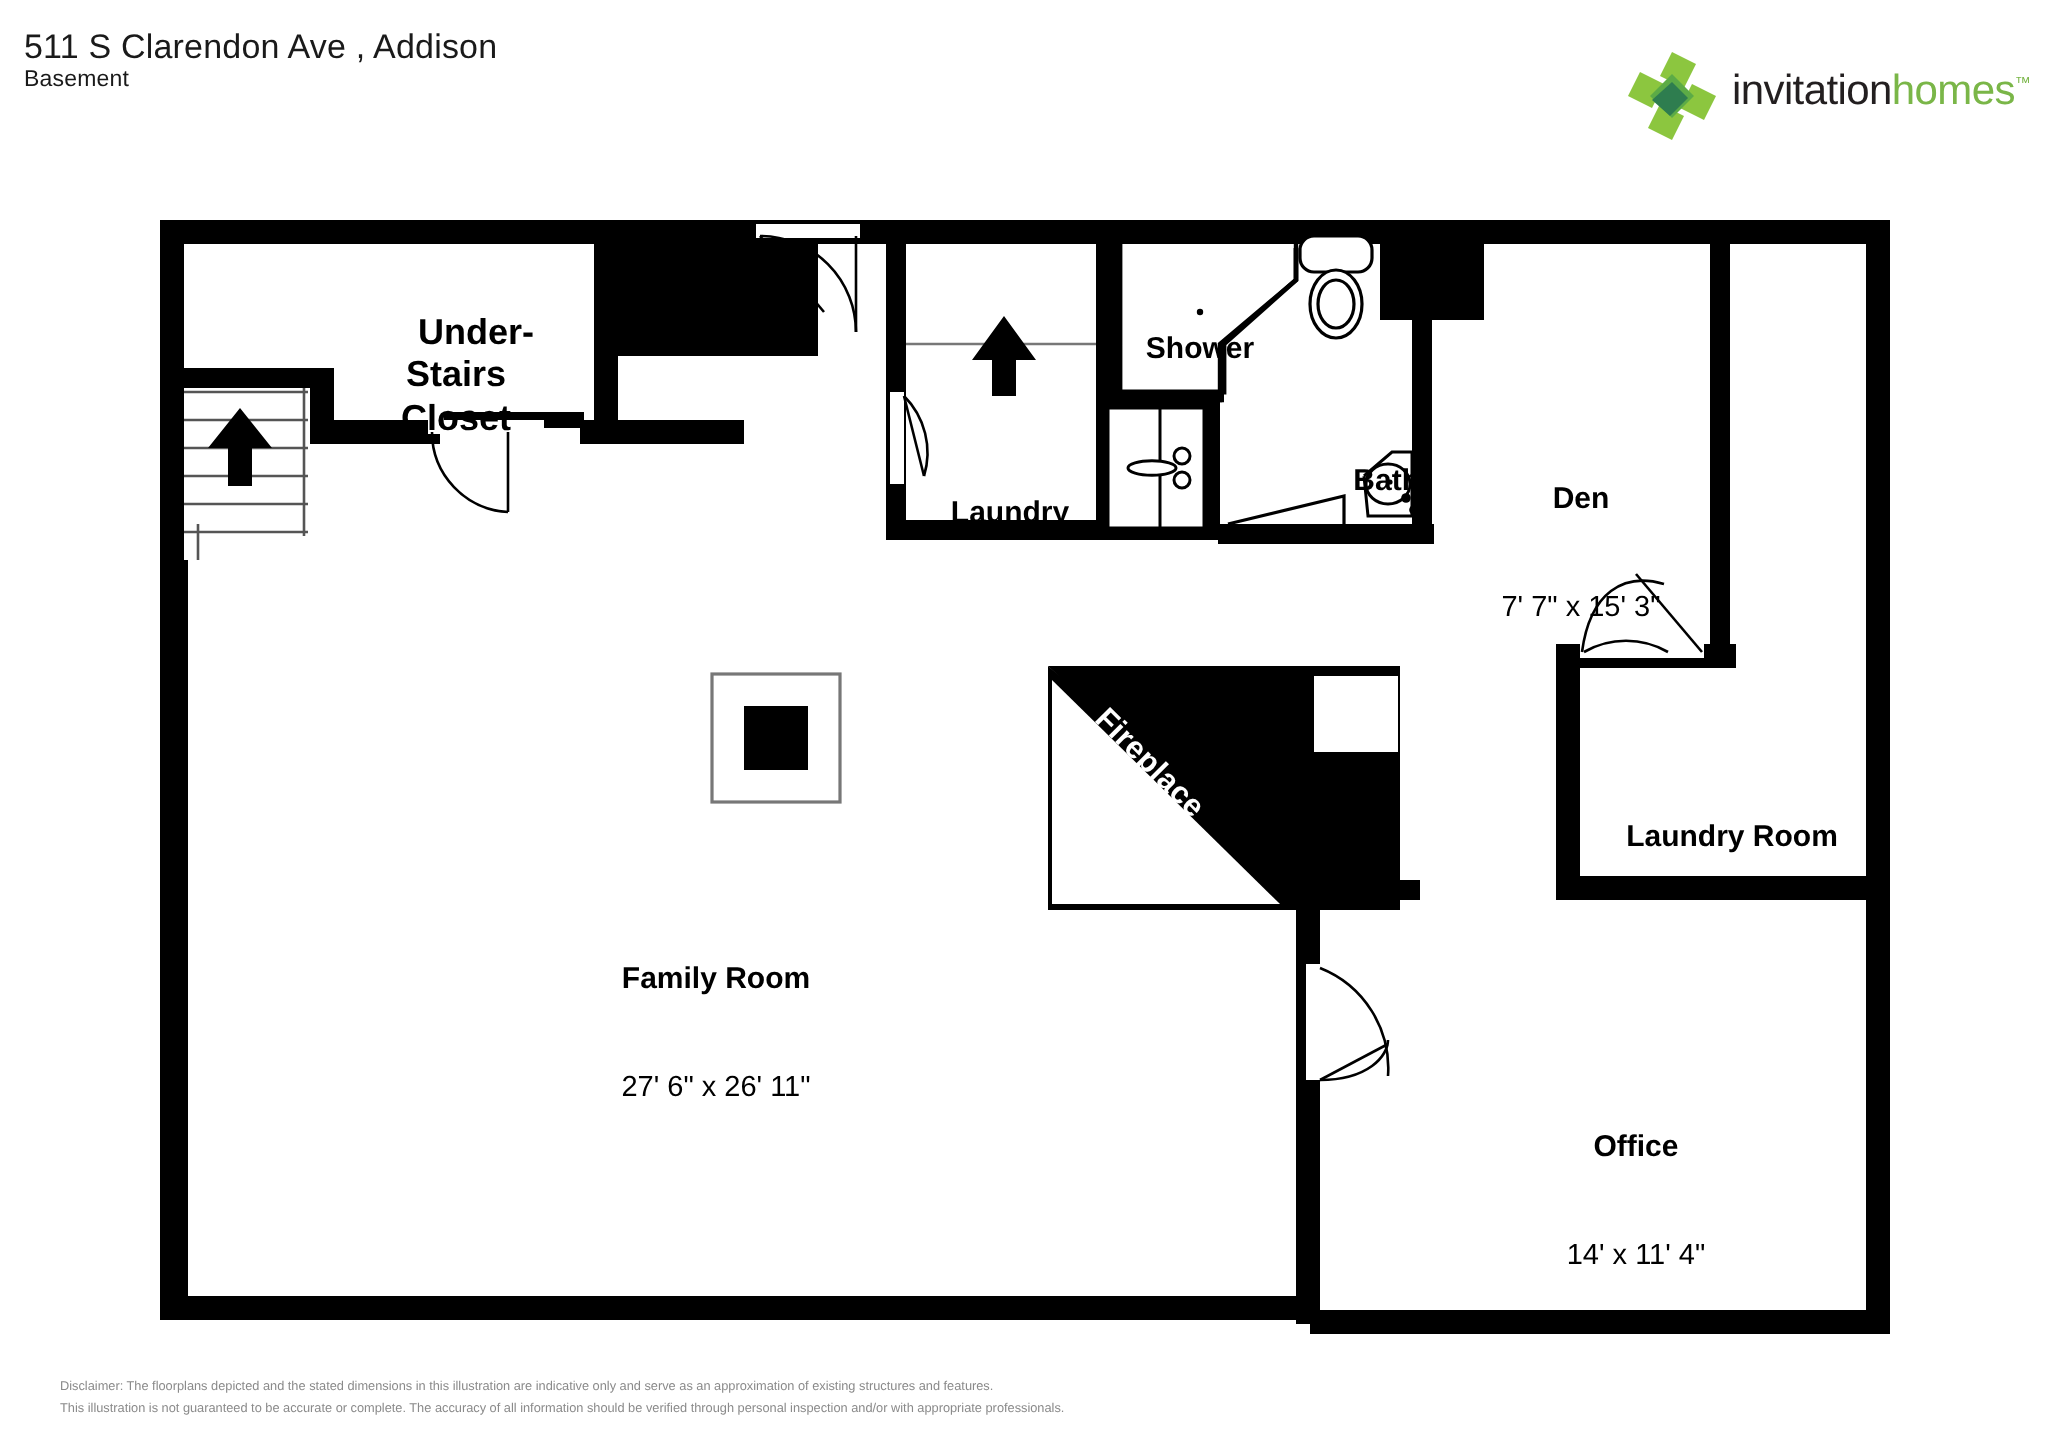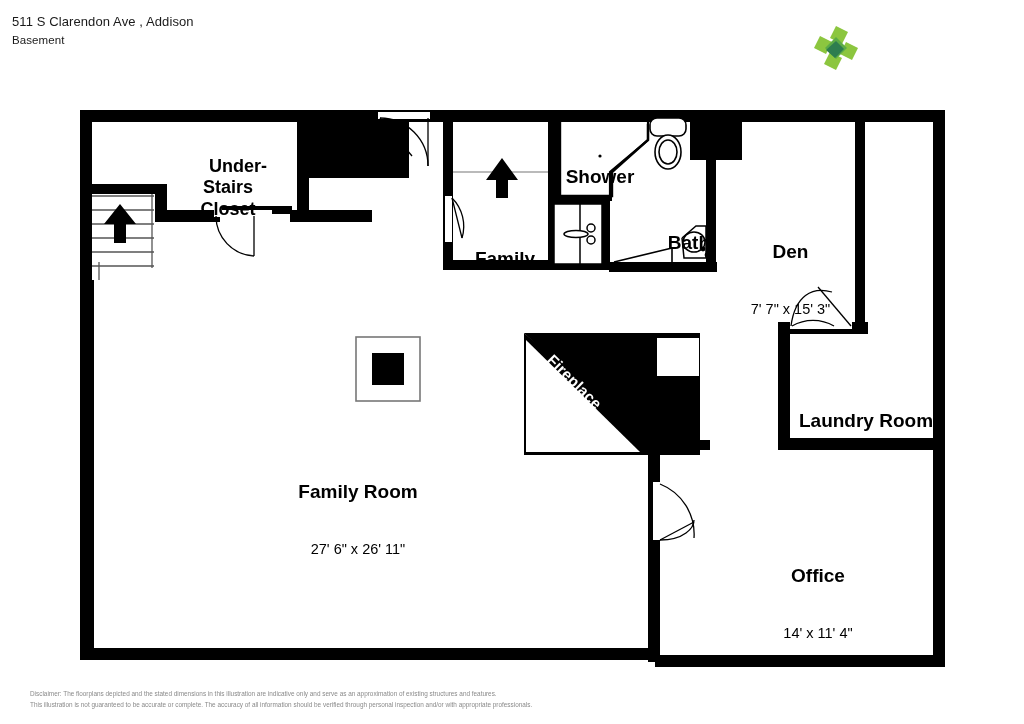--- a/index.html
+++ b/index.html
@@ -19,21 +19,21 @@
     left: 0; top: 0;
     width: 1024px;
     height: 724px;
     background: #ffffff;
   }
   
   .header-address {
     position: absolute;
     left: 12px;
     top: 14px;
-    font-size: 13px;
+    font-size: 17px;
     color: #1a1a1a;
     letter-spacing: 0.1px;
     white-space: nowrap;
   }
   .header-floor {
     position: absolute;
     left: 12px;
     top: 34px;
     font-size: 11.5px;
     color: #1a1a1a;
@@ -79,21 +79,21 @@
   
   .room-label {
     position: absolute;
     text-align: center;
     color: #000000;
     font-weight: bold;
     line-height: 1.18;
     white-space: pre;
   }
   .room-name {
-    font-size: 19px;
+    font-size: 15px;
     font-weight: bold;
   }
   .room-dims {
     font-size: 14.5px;
     font-weight: normal;
   }
   .lbl-understairs {
     left: 160px; top: 135px; width: 136px;
     font-size: 18px; font-weight: bold;
   }
@@ -139,20 +139,23 @@
 
   <div class="logo-wrap">
     <svg class="logo-mark" viewBox="0 0 48 48">
       <polygon points="24,2 36,8 30,20 18,14" fill="#8cc63f"></polygon>
       <polygon points="46,24 40,36 28,30 34,18" fill="#8cc63f"></polygon>
       <polygon points="24,46 12,40 18,28 30,34" fill="#8cc63f"></polygon>
       <polygon points="2,24 8,12 20,18 14,30" fill="#8cc63f"></polygon>
       <polygon points="24,13 35,24 24,35 13,24" fill="#5cab46"></polygon>
       <polygon points="24,17 32,25 23,34 14,26" fill="#2e7d4f"></polygon>
     </svg>
+    <div class="logo-text">
+      <span class="w1">invitation</span><span class="w2">homes</span><span class="logo-tm">™</span>
+    </div>
   </div>
 
   <svg id="plan" width="1024" height="724" viewBox="0 0 1024 724">
 
     <g fill="#000000">
 
       <rect x="80" y="110" width="660" height="12"></rect>
 
       <rect x="740" y="110" width="205" height="12"></rect>
 
@@ -321,21 +324,21 @@
 
   </svg>
 
   <div class="room-label lbl-understairs">
     <span>Under-
 Stairs
 Closet</span>
   </div>
 
   <div class="room-label lbl-laundry">
-    <div class="room-name">Family</div>
+    <div class="room-name">Laundry</div>
   </div>
 
   <div class="room-label lbl-shower">
     <div class="room-name">Shower</div>
   </div>
 
   <div class="room-label lbl-bath">
     <div class="room-name">Bath</div>
   </div>
 

